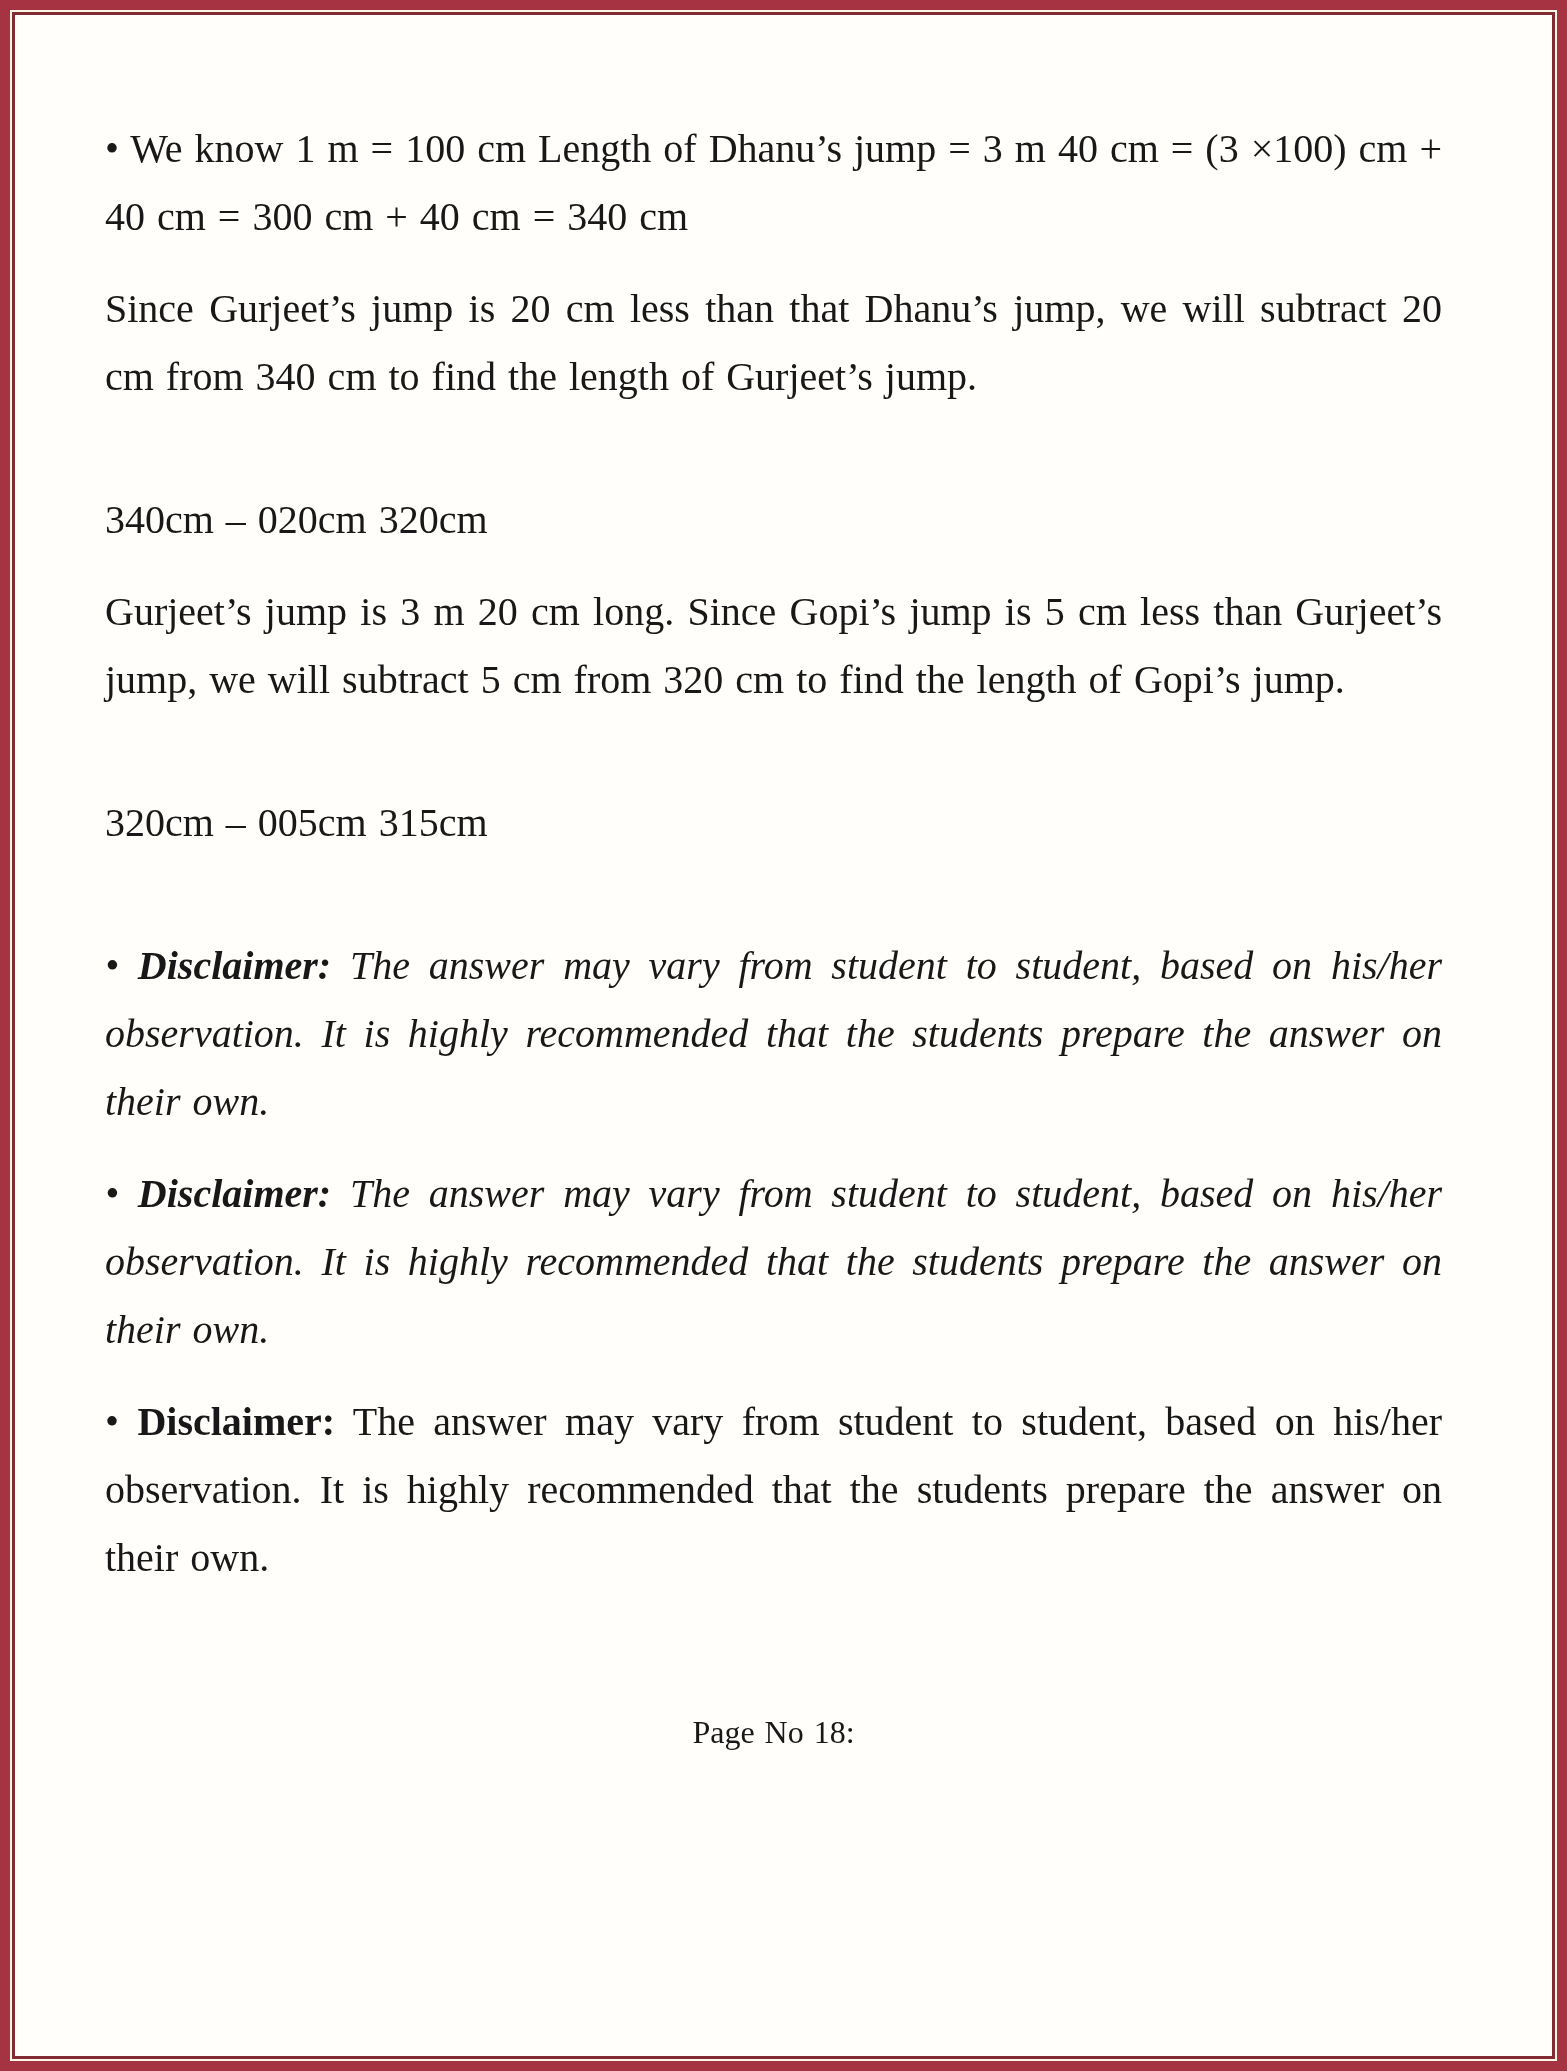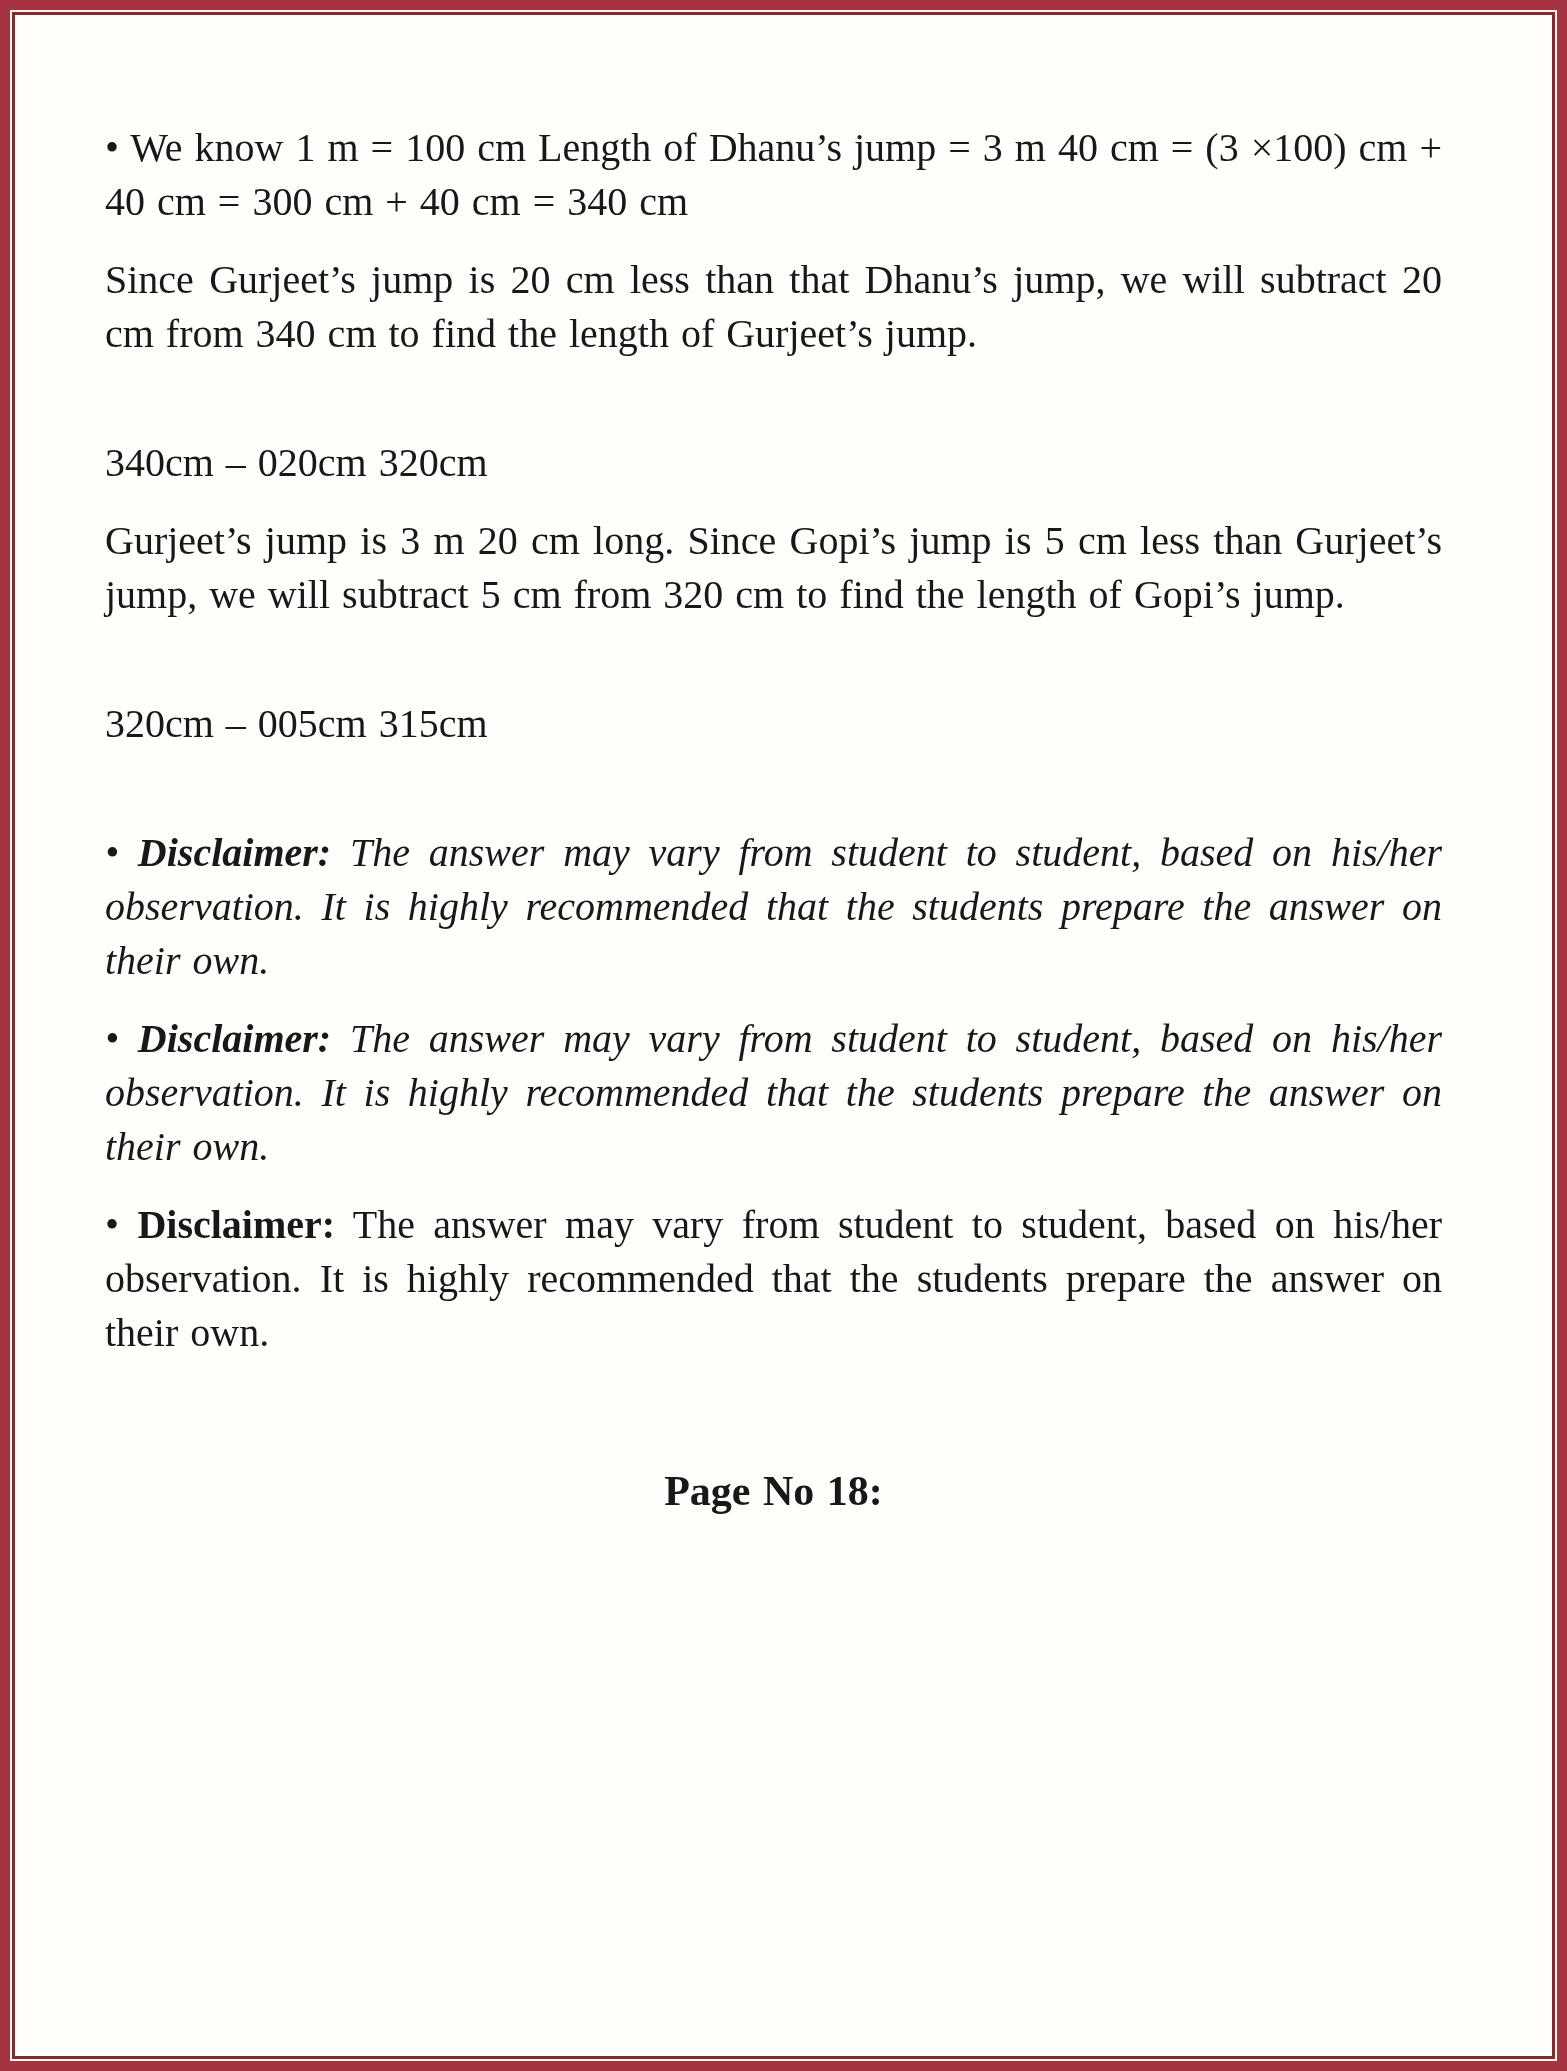--- a/index.html
+++ b/index.html
@@ -27,23 +27,22 @@
     width: 100%;
     height: 100%;
     border: 3px solid #832b33;
     background: #fffefa;
     overflow: hidden;
   }
   .content {
     box-sizing: border-box;
     padding: 100px 110px 0 90px;
     font-size: 40px;
-    line-height: 54px;
+    line-height: 68px;
     word-spacing: 2px;
-    margin-top: 6px;
   }
   .para {
     margin: 0 0 24px 0;
     text-align: justify;
   }
   .gap-before {
     margin-top: 75px;
   }
   .bullet {
     display: inline;
@@ -52,22 +51,22 @@
     font-weight: bold;
   }
   .italic {
     font-style: italic;
   }
   .page-footer {
     margin-top: 104px;
     text-align: center;
   }
   .page-no {
-    font-weight: bold;
-    font-size: 42px;
+    font-weight: normal;
+    font-size: 32px;
   }
 </style>
 </head>
 <body>
 
 <div class="page">
   <div class="inner-frame">
     <main class="content">
 
       <p class="para">

